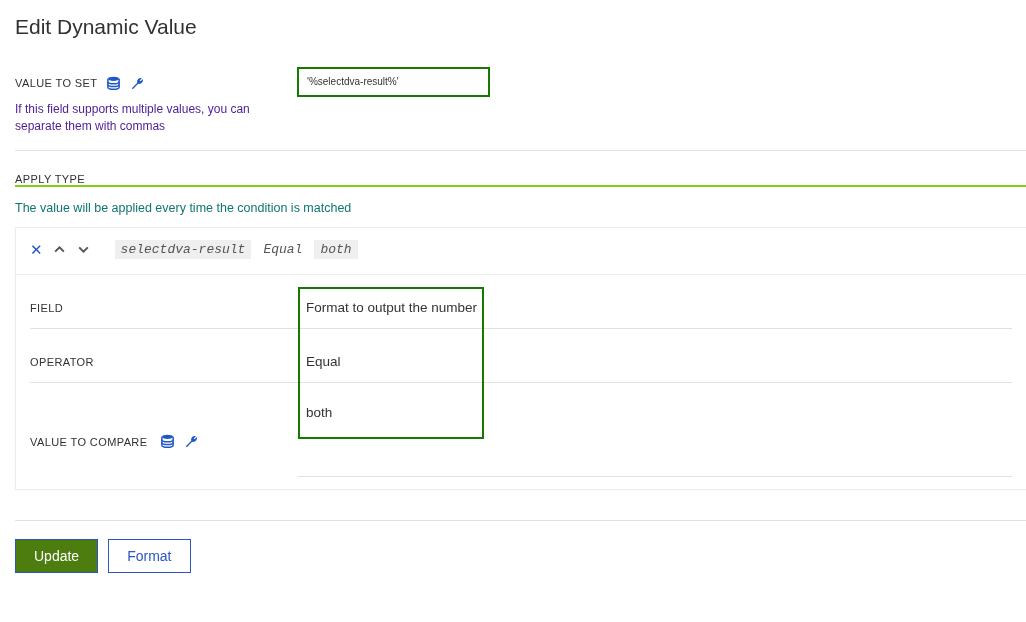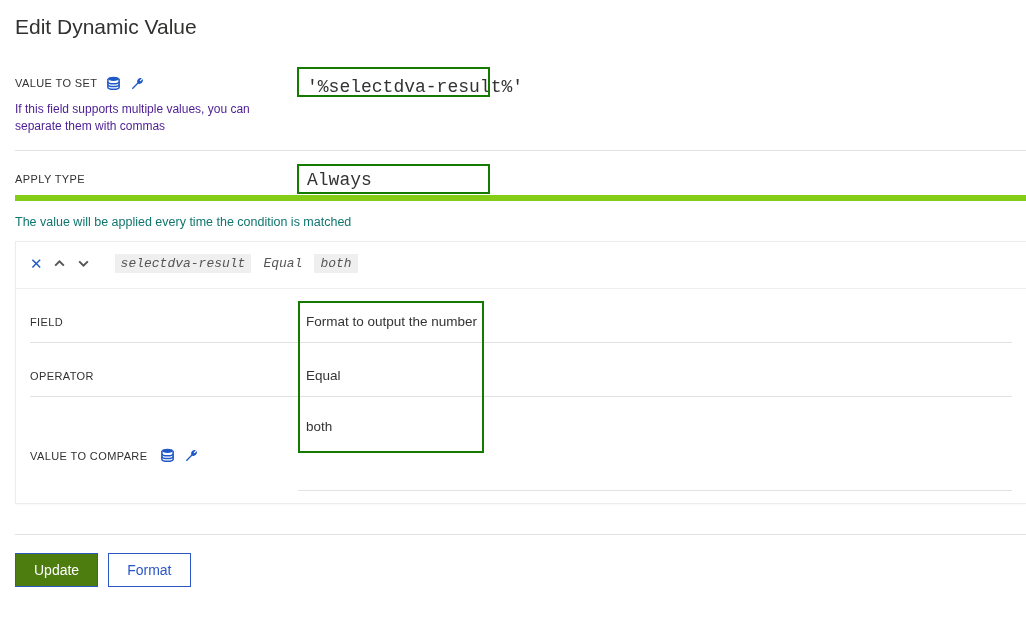--- a/index.html
+++ b/index.html
@@ -58,22 +58,22 @@
     padding-right: 20px;
   }
   .input-col {
     flex: 1;
     position: relative;
   }
   textarea.big-input, input.line-input {
     width: 100%;
     border: none;
     outline: none;
-    font-family: Liberation Mono, monospace;
-    font-size: 18px;
+    font-family: Liberation Sans, sans-serif;
+    font-size: 10px;
     color: #333;
     background: transparent;
     resize: none;
   }
   textarea.big-input {
     height: 80px;
     padding: 8px 10px;
     line-height: 1.4;
   }
   input.line-input {
@@ -230,29 +230,25 @@
     <div class="help-text">If this field supports multiple values, you can separate them with commas</div>
   </div>
   <div class="input-col">
     <textarea class="big-input" style="">'%selectdva-result%'</textarea>
     <div class="highlight-box" style="left:0;top:0;width:193px;height:30px;"></div>
   </div>
 </div>
 
 <div style="height:14px"></div>
 
-<div class="form-row" style="border-bottom:6px solid #84cc16;">
+<div class="form-row" style="border-bottom:2px solid #84cc16;align-items:center;">
   <div class="label-col">
     <div class="label-line">
       <span class="label-text">APPLY TYPE</span>
     </div>
-  </div>
-  <div class="input-col">
-    <input class="line-input" value="Always" style="">
-    <div class="highlight-box" style="left:0;top:-1px;width:193px;height:30px;"></div>
   </div>
 </div>
 
 <div class="desc-under">The value will be applied every time the condition is matched</div>
 
 <div class="condition-panel">
   <div class="cond-header">
     <span class="close-x">✕</span>
     <span class="chev">
       <svg viewBox="0 0 12 12" width="13" height="13" fill="none" stroke="currentColor" stroke-width="1.8">

